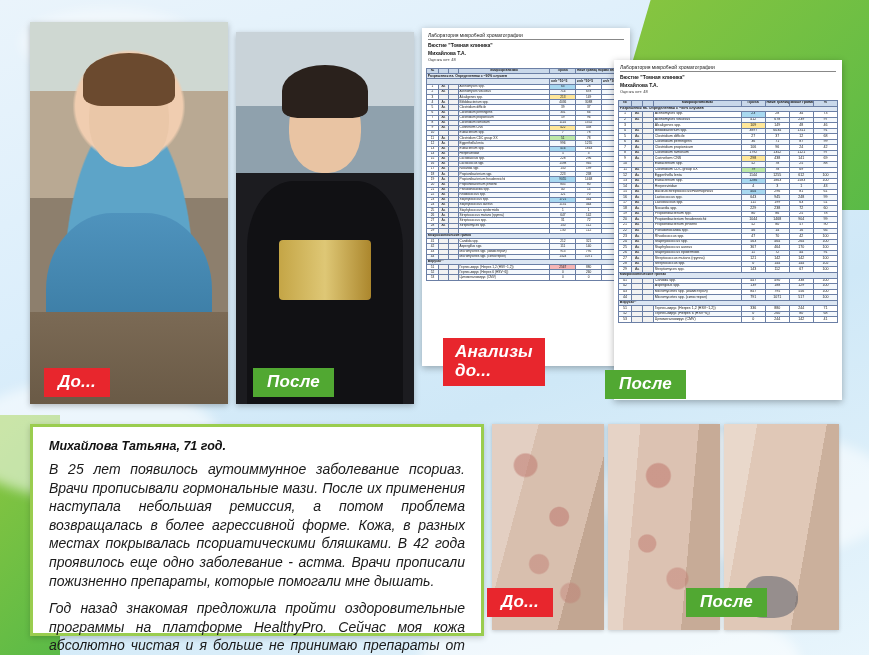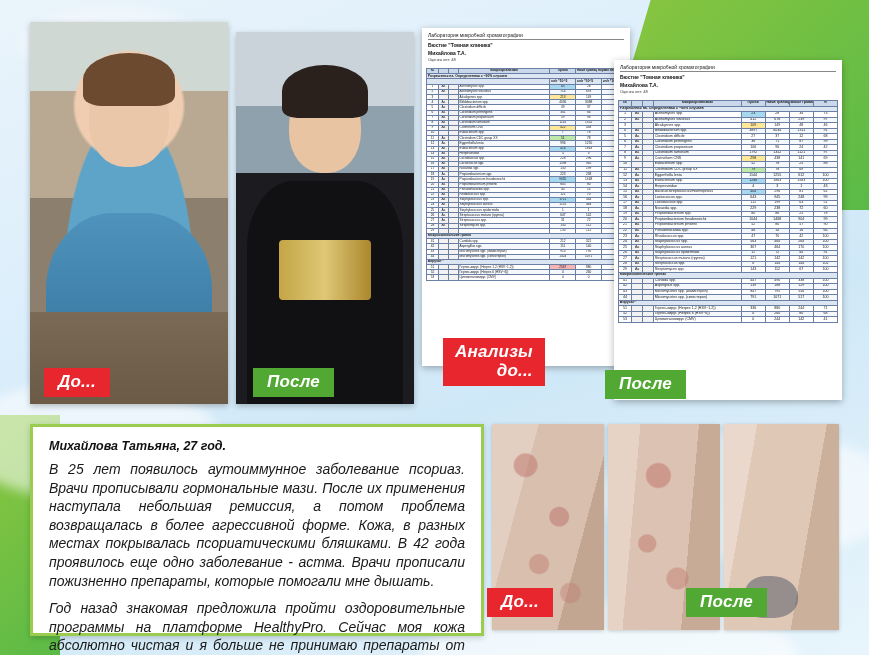--- a/index.html
+++ b/index.html
@@ -590,21 +590,21 @@
             <td class="mark"></td>
             <td class="name">Цитомегаловирус (CMV)</td>
             <td class="v">0</td>
             <td class="v">0</td>
             <td class="v"></td>
           </tr>
       </tbody>
     </table>
   </div>
 
-  <div class="badge red" style="left:443px; top:338px; line-height:1.1; text-align:right; padding:5px 12px 6px 12px;">
+  <div class="badge red" style="left:443px; top:338px; line-height:1.1; text-align:left; padding:5px 12px 6px 12px;">
     <div>Анализы</div>
     <div>до...</div>
   </div>
 
   <div class="sheet sheet2" style="left:614px; top:60px; width:228px; height:340px;">
     <div class="sheet-head">
       <div class="lab-title">Лаборатория микробной хроматографии</div>
       <div class="lab-line">Бюстие "Томная клиника"</div>
       <div class="lab-line">Михайлова Т.А.</div>
       <div class="lab-sub">Оценка нет: 48</div>
@@ -1005,21 +1005,21 @@
             <td class="v">41</td>
           </tr>
       </tbody>
     </table>
   </div>
 
   <div class="badge green" style="left:605px; top:370px;">После</div>
 
   <div class="story-card" style="left:30px; top:424px; width:448px; height:206px;">
     <div class="story-inner">
-      <div class="story-name">Михайлова Татьяна, 27 год.</div>
+      <div class="story-name">Михайлова Татьяна, 71 год.</div>
       <p class="story-p">В 25 лет появилось аутоиммунное заболевание псориаз. Врачи прописывали гормональные мази. После их применения наступала небольшая ремиссия, а потом проблема возвращалась в более агрессивной форме. Кожа, в разных местах покрывалась псориатическими бляшками. В 42 года проявилось еще одно заболевание - астма. Врачи прописали пожизненно препараты, которые помогали мне дышать.</p>
       <p class="story-p">Год назад знакомая предложила пройти оздоровительные программы на платформе HealthyPro. Сейчас моя кожа абсолютно чистая и я больше не принимаю препараты от астмы. Приятным бонусом стало снижение веса на 17 кг.</p>
     </div>
   </div>
 
   <div class="leg" style="left:492px; top:424px; width:112px; height:206px;">
     <div style="width:100%;height:100%;
       background:
         radial-gradient(circle at 30% 20%, rgba(190,120,110,.55) 0 6%, rgba(190,120,110,0) 7%),
         radial-gradient(circle at 60% 45%, rgba(186,112,104,.5) 0 7%, rgba(186,112,104,0) 8%),

